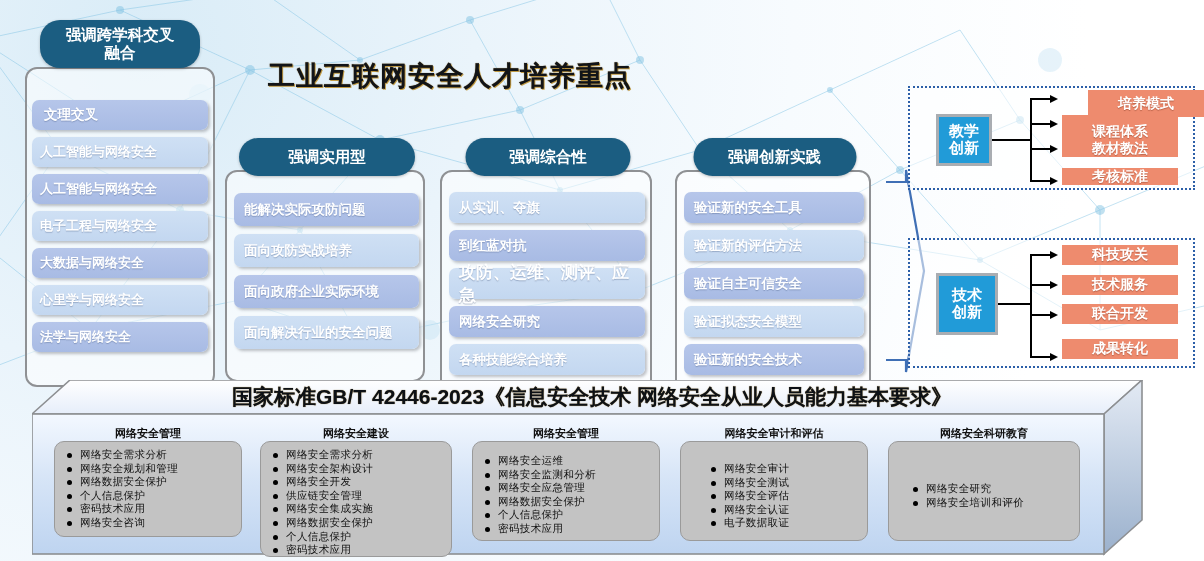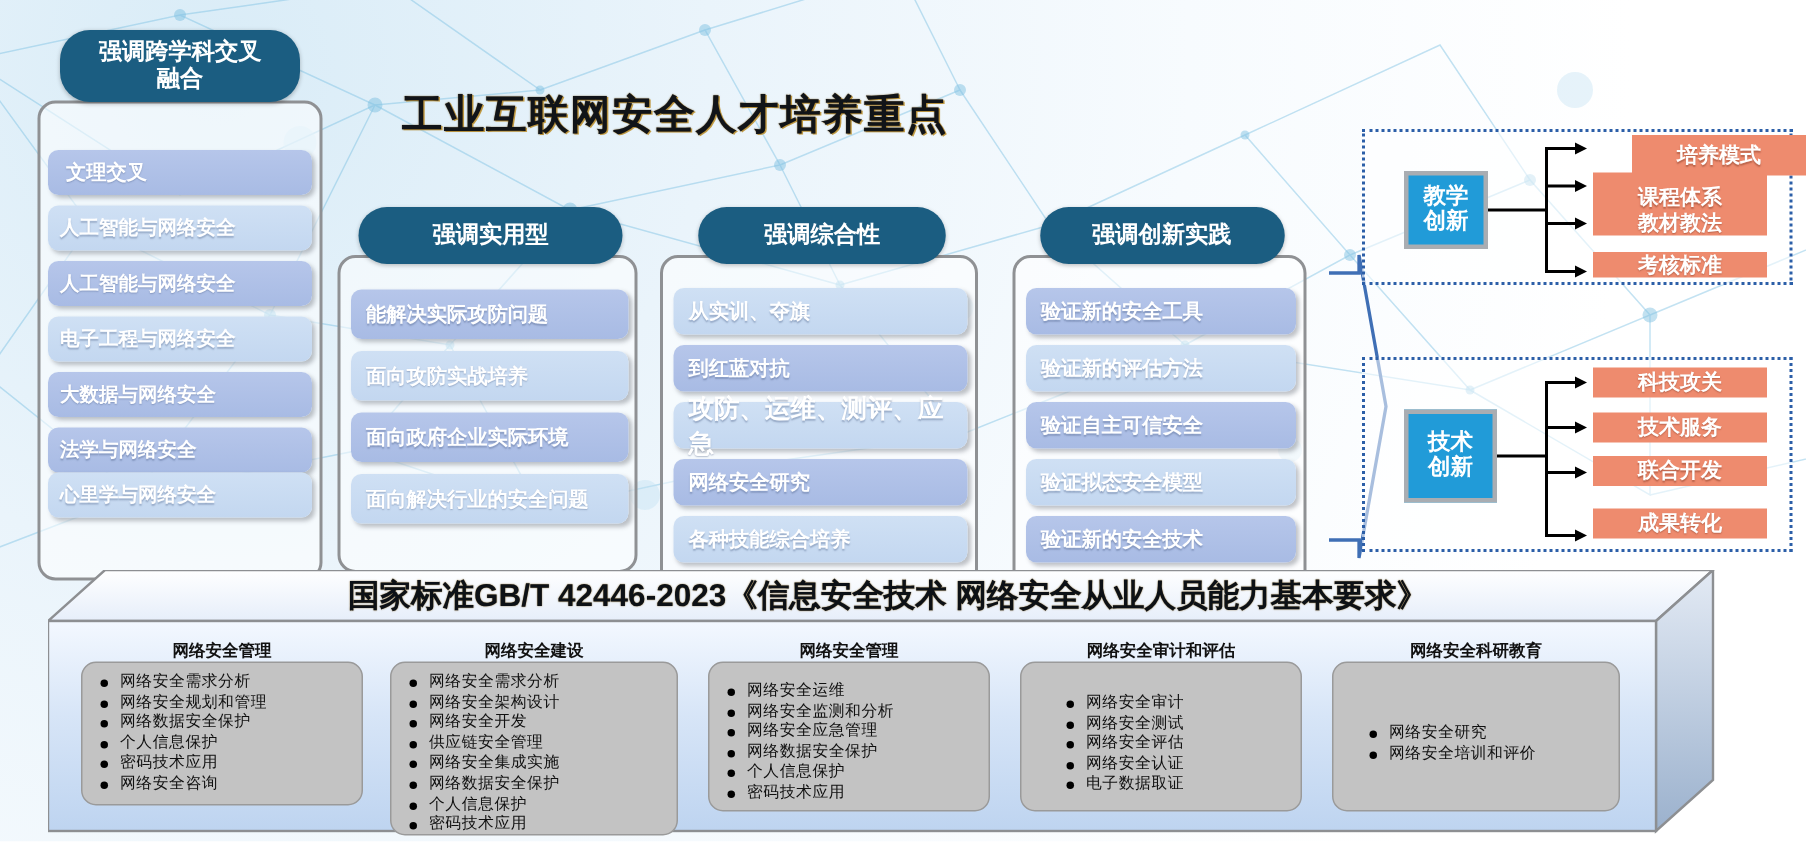--- a/index.html
+++ b/index.html
@@ -175,22 +175,22 @@
   <div class="pillar" style="left:20px;top:20px;width:200px;height:370px;">
     <div class="frame" style="width:190px;height:320px;left:5px;top:47px;"></div>
     <div class="cap" style="top:0px;width:160px;height:48px;">强调跨学科交叉
 融合</div>
     <div class="items" style="left:12px;top:80px;width:176px;">
       <div class="chip a" style="height:30px;margin-bottom:7px;font-size:13.5px;padding-left:12px;">文理交叉</div>
       <div class="chip b" style="height:30px;margin-bottom:7px;font-size:13px;padding-left:8px;">人工智能与网络安全</div>
       <div class="chip a" style="height:30px;margin-bottom:7px;font-size:13px;padding-left:8px;">人工智能与网络安全</div>
       <div class="chip b" style="height:30px;margin-bottom:7px;font-size:13px;padding-left:8px;">电子工程与网络安全</div>
       <div class="chip a" style="height:30px;margin-bottom:7px;font-size:13px;padding-left:8px;">大数据与网络安全</div>
+      <div class="chip b" style="height:30px;margin-bottom:7px;font-size:13px;padding-left:8px;">心里学与网络安全</div>
       <div class="chip a" style="height:30px;font-size:13px;padding-left:8px;">法学与网络安全</div>
-      <div class="chip b" style="height:30px;margin-bottom:7px;font-size:13px;padding-left:8px;">心里学与网络安全</div>
     </div>
   </div>
 
   <div class="pillar" style="left:222px;top:138px;width:210px;height:250px;">
     <div class="frame" style="width:200px;height:212px;left:3px;top:32px;"></div>
     <div class="cap" style="top:0px;width:176px;height:38px;">强调实用型</div>
     <div class="items" style="left:12px;top:55px;width:185px;">
       <div class="chip a" style="height:33px;margin-bottom:8px;font-size:13.5px;padding-left:10px;">能解决实际攻防问题</div>
       <div class="chip b" style="height:33px;margin-bottom:8px;font-size:13.5px;padding-left:10px;">面向攻防实战培养</div>
       <div class="chip a" style="height:33px;margin-bottom:8px;font-size:13.5px;padding-left:10px;">面向政府企业实际环境</div>

